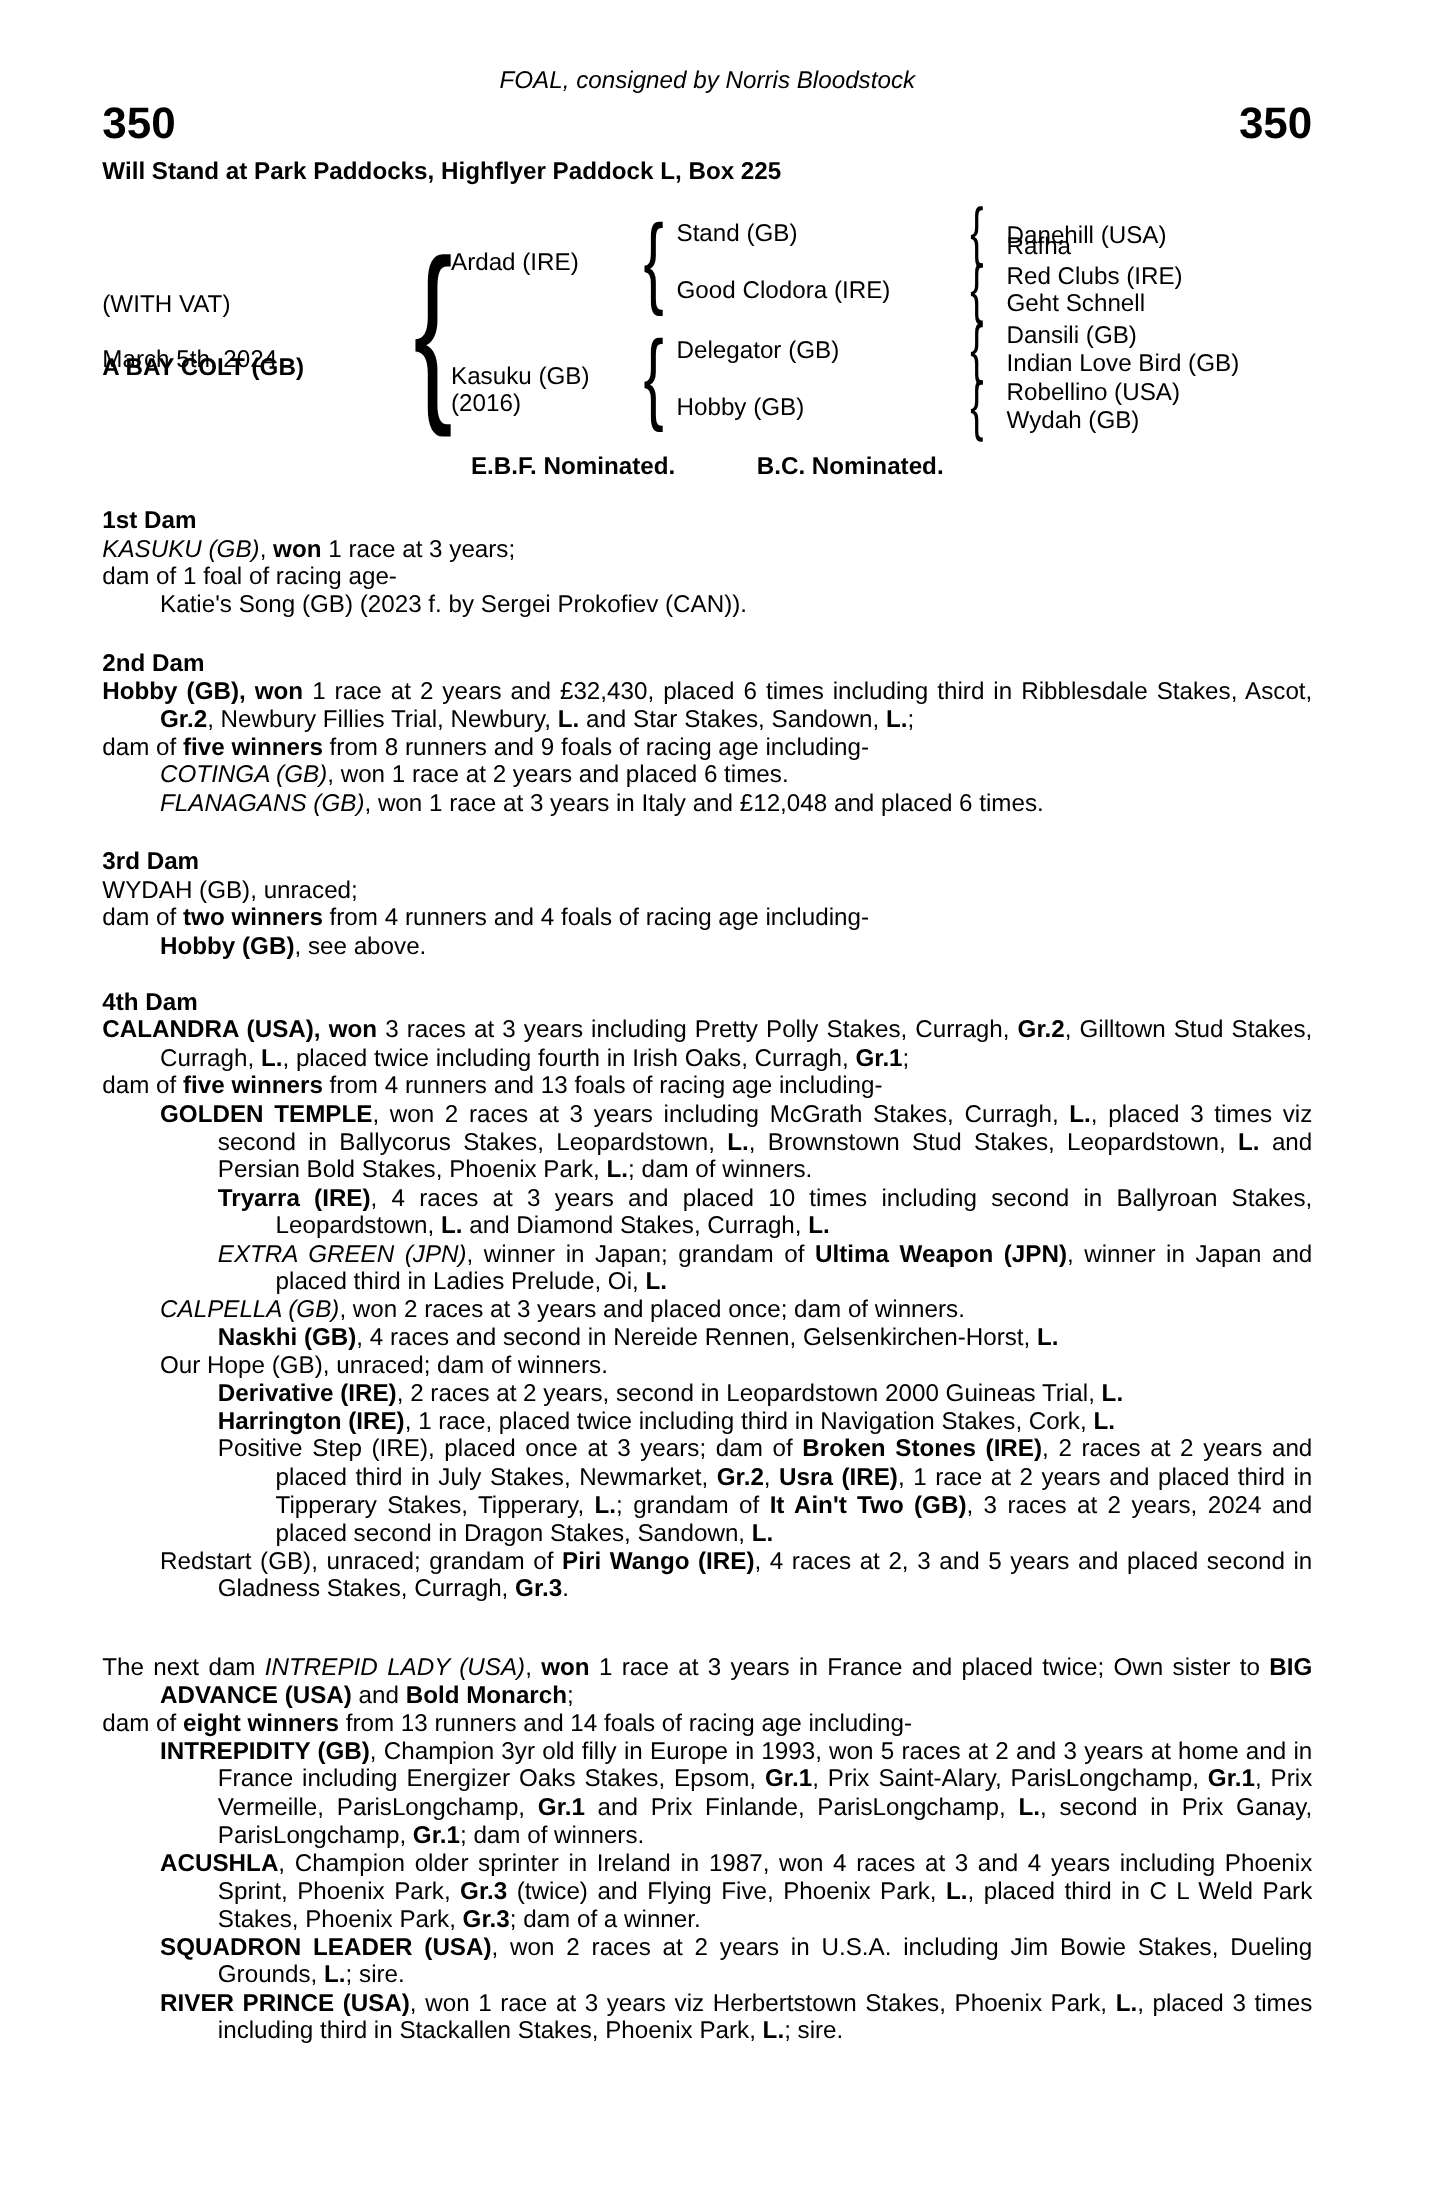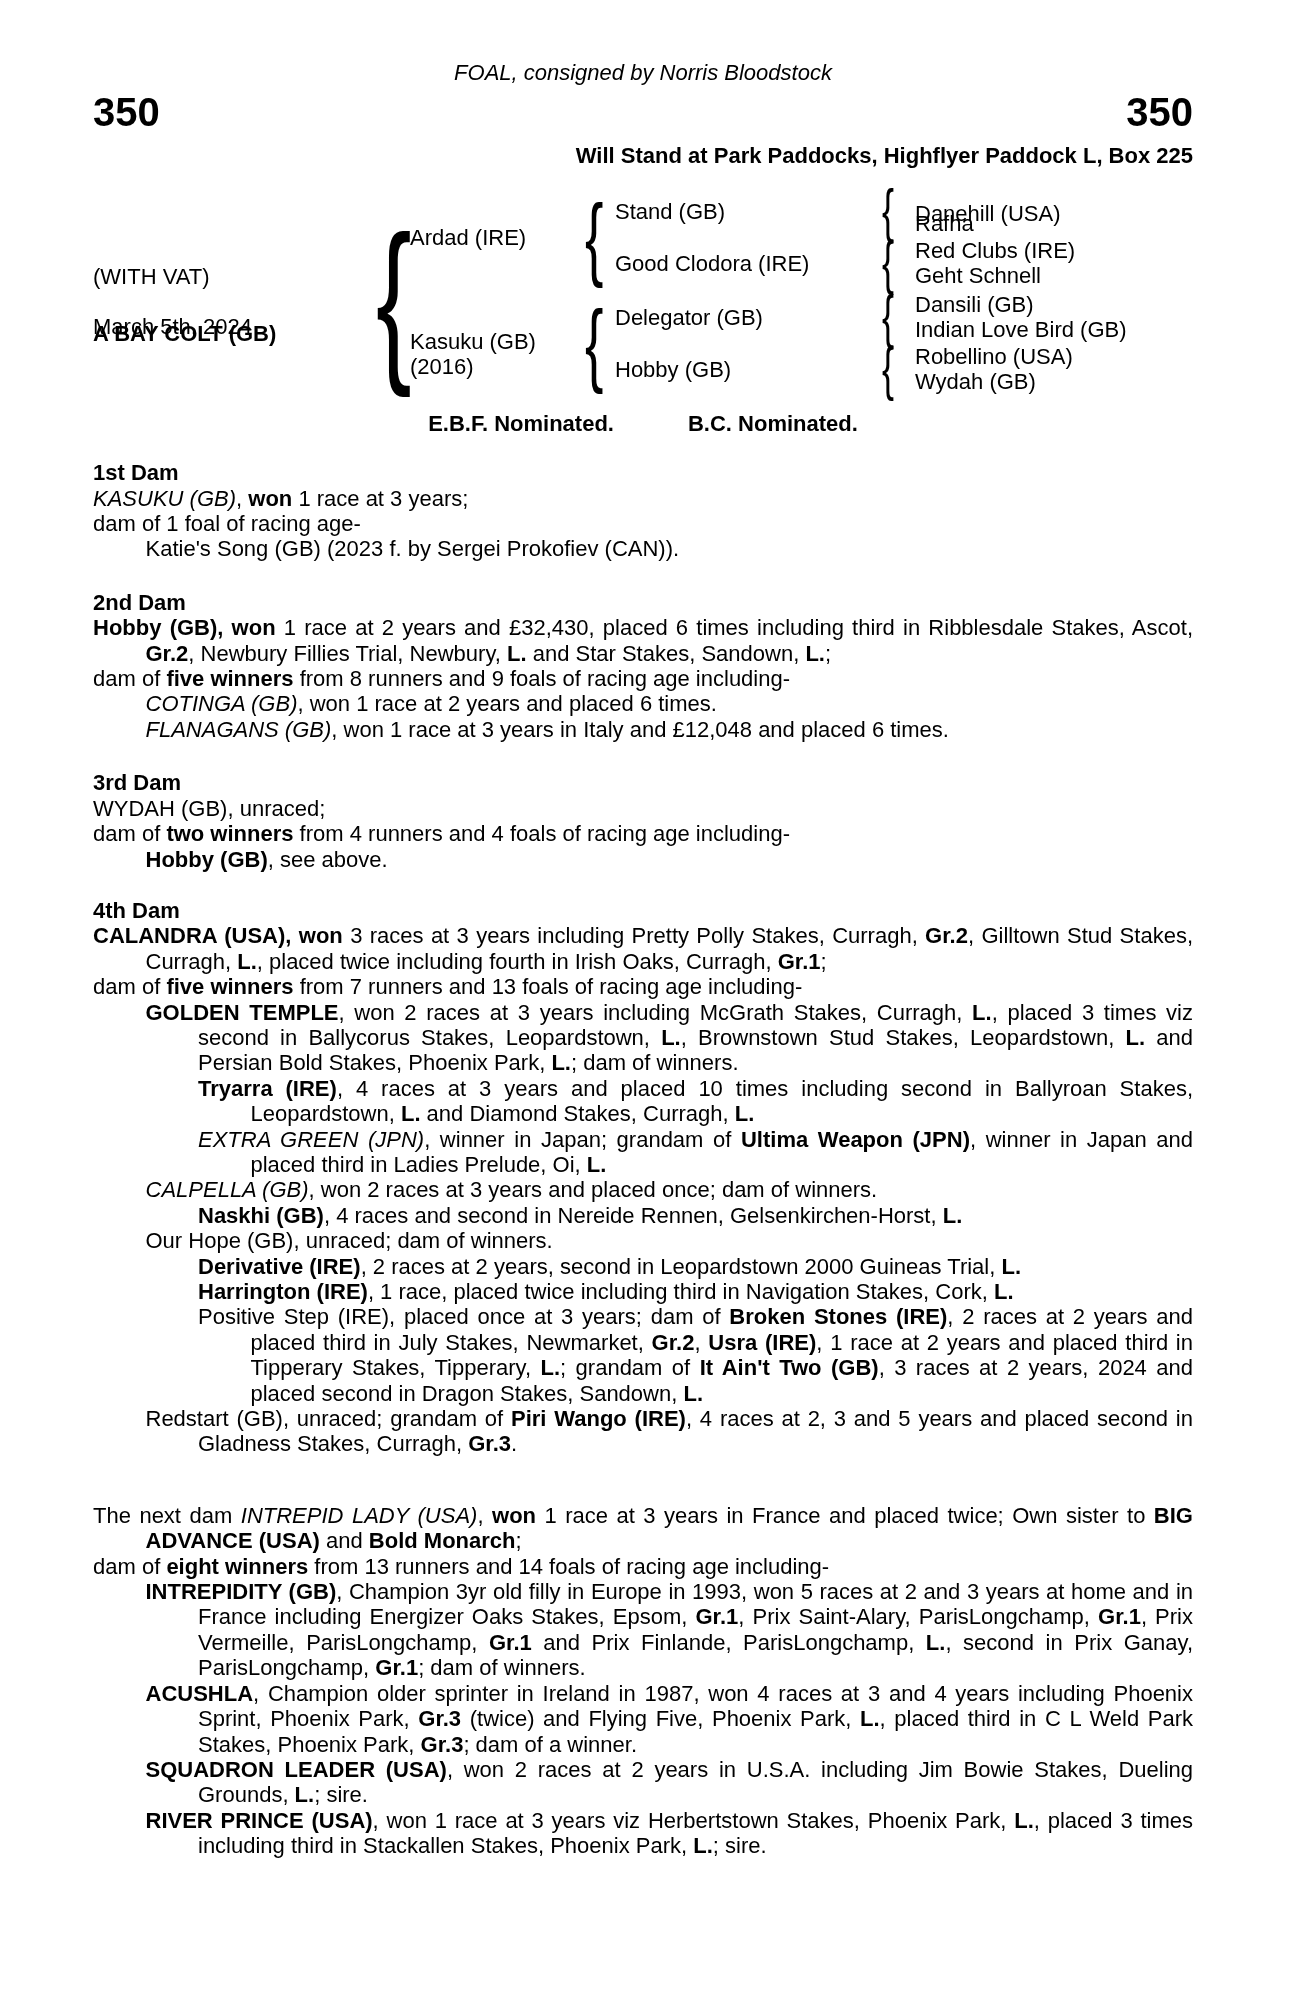--- a/index.html
+++ b/index.html
@@ -5,21 +5,21 @@
   html,body{margin:0;padding:0;background:#ffffff;}
   .page{
     position:relative;width:1315px;height:2000px;background:#ffffff;
     font-family:"Liberation Sans","DejaVu Sans",sans-serif;
     font-size:22px;line-height:25.4px;color:#000;overflow:hidden;
   }
   .content{position:absolute;left:93px;top:0;width:1100px;}
   .consignor{margin-top:60px;text-align:center;font-style:italic;}
   .lot-row{display:flex;justify-content:space-between;align-items:flex-start;
     margin-top:6px;font-size:40px;line-height:42px;font-weight:700;}
-  .stand{margin-top:10px;font-weight:700;text-align:right;}
+  .stand{margin-top:10px;font-weight:700;}
   .pedigree{position:relative;height:232px;margin-top:10px;}
   .ped-item{position:absolute;white-space:nowrap;}
   .bold{font-weight:700;margin-top:32px;}
   .brace{position:absolute;display:flex;align-items:center;font-weight:400;}
   .brace>span{display:block;transform:scaleX(.6);transform-origin:left center;line-height:1;}
   .nominations{display:flex;justify-content:center;gap:74px;font-weight:700;}
   .dam-section{margin-top:28px;}
   .section-heading{font-weight:700;}
   .para{text-align:justify;}
   .para .b{font-weight:700;}
@@ -108,21 +108,21 @@
         </section>
         <section class="dam-section" style="margin-top: 28px;">
           <div class="section-heading">3rd Dam</div>
           <div class="para" style="padding-left: 52.5px; text-indent: -52.5px;"><span>WYDAH (GB), unraced;</span></div>
           <div class="para" style="padding-left: 52.5px; text-indent: -52.5px;"><span>dam of </span><span class="b">two winners</span><span> from 4 runners and 4 foals of racing age including-</span></div>
           <div class="para" style="padding-left: 105px; text-indent: -52.5px;"><span class="b">Hobby (GB)</span><span>, see above.</span></div>
         </section>
         <section class="dam-section" style="margin-top: 26px;">
           <div class="section-heading">4th Dam</div>
           <div class="para" style="padding-left: 52.5px; text-indent: -52.5px;"><span class="b">CALANDRA (USA), won</span><span> 3 races at 3 years including Pretty Polly Stakes, Curragh, </span><span class="b">Gr.2</span><span>, Gilltown Stud Stakes, Curragh, </span><span class="b">L.</span><span>, placed twice including fourth in Irish Oaks, Curragh, </span><span class="b">Gr.1</span><span>;</span></div>
-          <div class="para" style="padding-left: 52.5px; text-indent: -52.5px;"><span>dam of </span><span class="b">five winners</span><span> from 7 runners and 13 foals of racing age including-</span></div>
+          <div class="para" style="padding-left: 52.5px; text-indent: -52.5px;"><span>dam of </span><span class="b">five winners</span><span> from 4 runners and 13 foals of racing age including-</span></div>
           <div class="para" style="padding-left: 105px; text-indent: -52.5px;"><span class="b">GOLDEN TEMPLE</span><span>, won 2 races at 3 years including McGrath Stakes, Curragh, </span><span class="b">L.</span><span>, placed 3 times viz second in Ballycorus Stakes, Leopardstown, </span><span class="b">L.</span><span>, Brownstown Stud Stakes, Leopardstown, </span><span class="b">L.</span><span> and Persian Bold Stakes, Phoenix Park, </span><span class="b">L.</span><span>; dam of winners.</span></div>
           <div class="para" style="padding-left: 157.5px; text-indent: -52.5px;"><span class="b">Tryarra (IRE)</span><span>, 4 races at 3 years and placed 10 times including second in Ballyroan Stakes, Leopardstown, </span><span class="b">L.</span><span> and Diamond Stakes, Curragh, </span><span class="b">L.</span></div>
           <div class="para" style="padding-left: 157.5px; text-indent: -52.5px;"><span class="i">EXTRA GREEN (JPN)</span><span>, winner in Japan; grandam of </span><span class="b">Ultima Weapon (JPN)</span><span>, winner in Japan and placed third in Ladies Prelude, Oi, </span><span class="b">L.</span></div>
           <div class="para" style="padding-left: 105px; text-indent: -52.5px;"><span class="i">CALPELLA (GB)</span><span>, won 2 races at 3 years and placed once; dam of winners.</span></div>
           <div class="para" style="padding-left: 157.5px; text-indent: -52.5px;"><span class="b">Naskhi (GB)</span><span>, 4 races and second in Nereide Rennen, Gelsenkirchen-Horst, </span><span class="b">L.</span></div>
           <div class="para" style="padding-left: 105px; text-indent: -52.5px;"><span>Our Hope (GB), unraced; dam of winners.</span></div>
           <div class="para" style="padding-left: 157.5px; text-indent: -52.5px;"><span class="b">Derivative (IRE)</span><span>, 2 races at 2 years, second in Leopardstown 2000 Guineas Trial, </span><span class="b">L.</span></div>
           <div class="para" style="padding-left: 157.5px; text-indent: -52.5px;"><span class="b">Harrington (IRE)</span><span>, 1 race, placed twice including third in Navigation Stakes, Cork, </span><span class="b">L.</span></div>
           <div class="para" style="padding-left: 157.5px; text-indent: -52.5px;"><span>Positive Step (IRE), placed once at 3 years; dam of </span><span class="b">Broken Stones (IRE)</span><span>, 2 races at 2 years and placed third in July Stakes, Newmarket, </span><span class="b">Gr.2</span><span>, </span><span class="b">Usra (IRE)</span><span>, 1 race at 2 years and placed third in Tipperary Stakes, Tipperary, </span><span class="b">L.</span><span>; grandam of </span><span class="b">It Ain't Two (GB)</span><span>, 3 races at 2 years, 2024 and placed second in Dragon Stakes, Sandown, </span><span class="b">L.</span></div>
           <div class="para" style="padding-left: 105px; text-indent: -52.5px;"><span>Redstart (GB), unraced; grandam of </span><span class="b">Piri Wango (IRE)</span><span>, 4 races at 2, 3 and 5 years and placed second in Gladness Stakes, Curragh, </span><span class="b">Gr.3</span><span>.</span></div>

